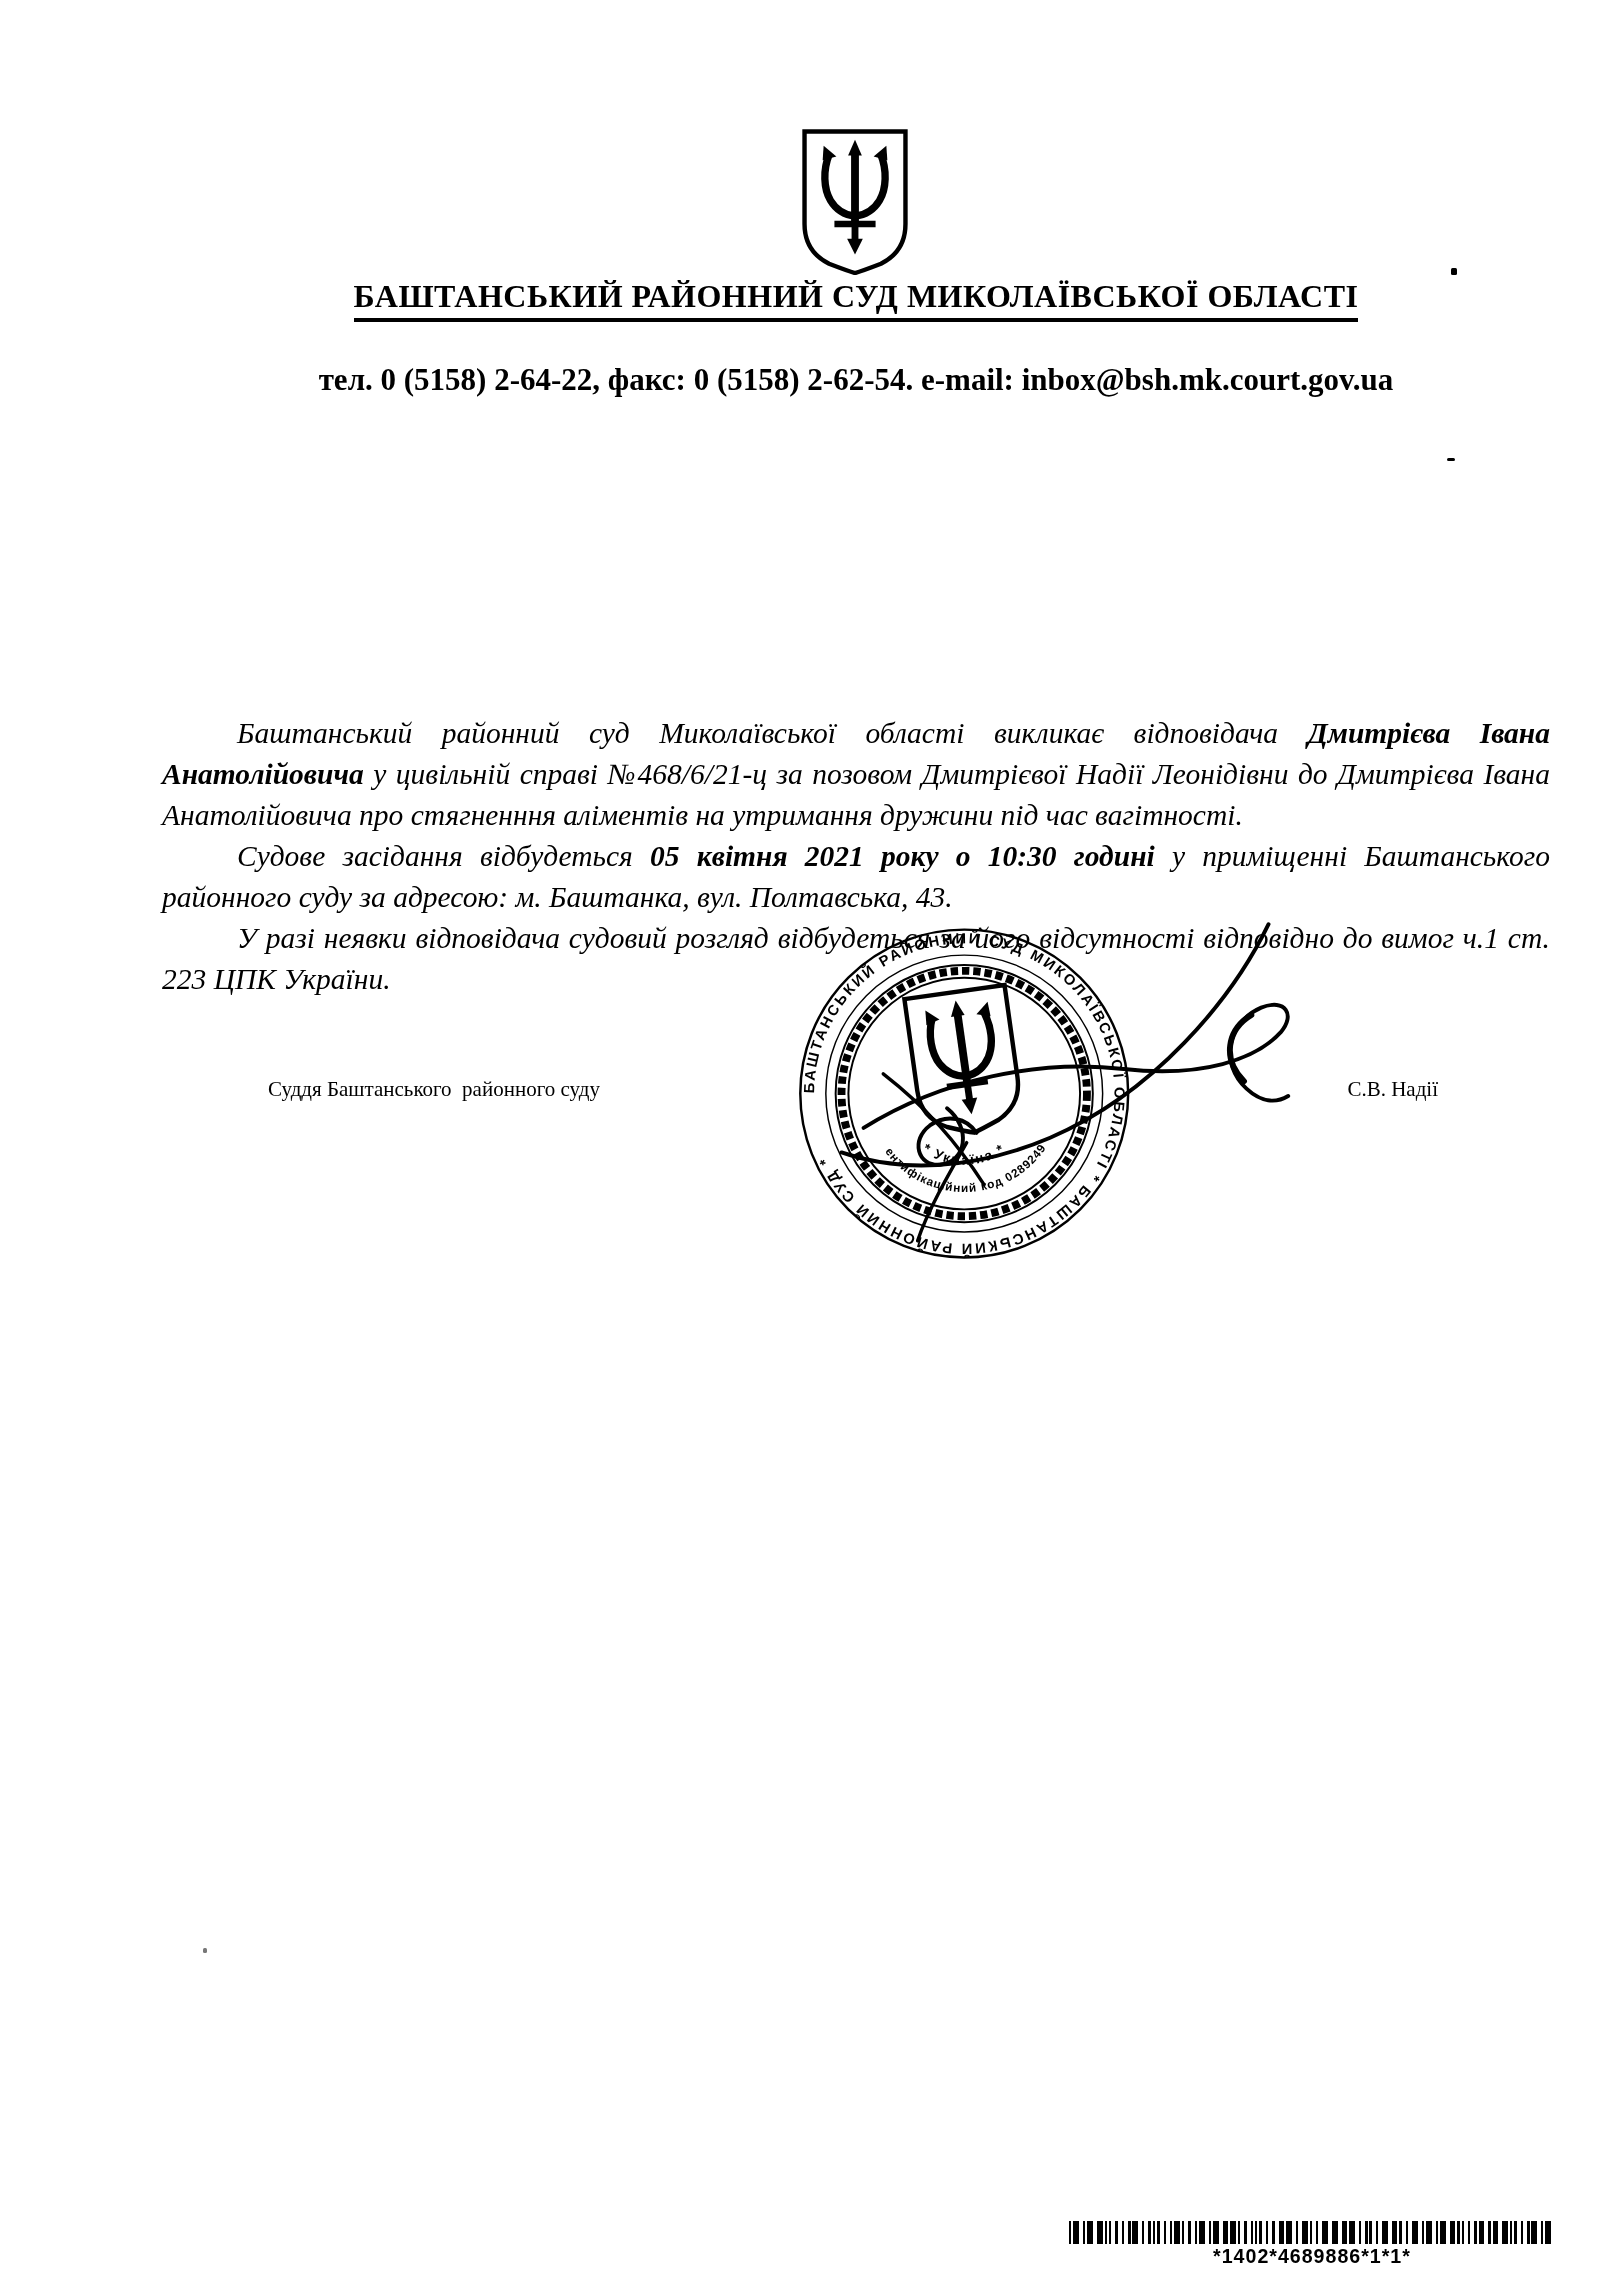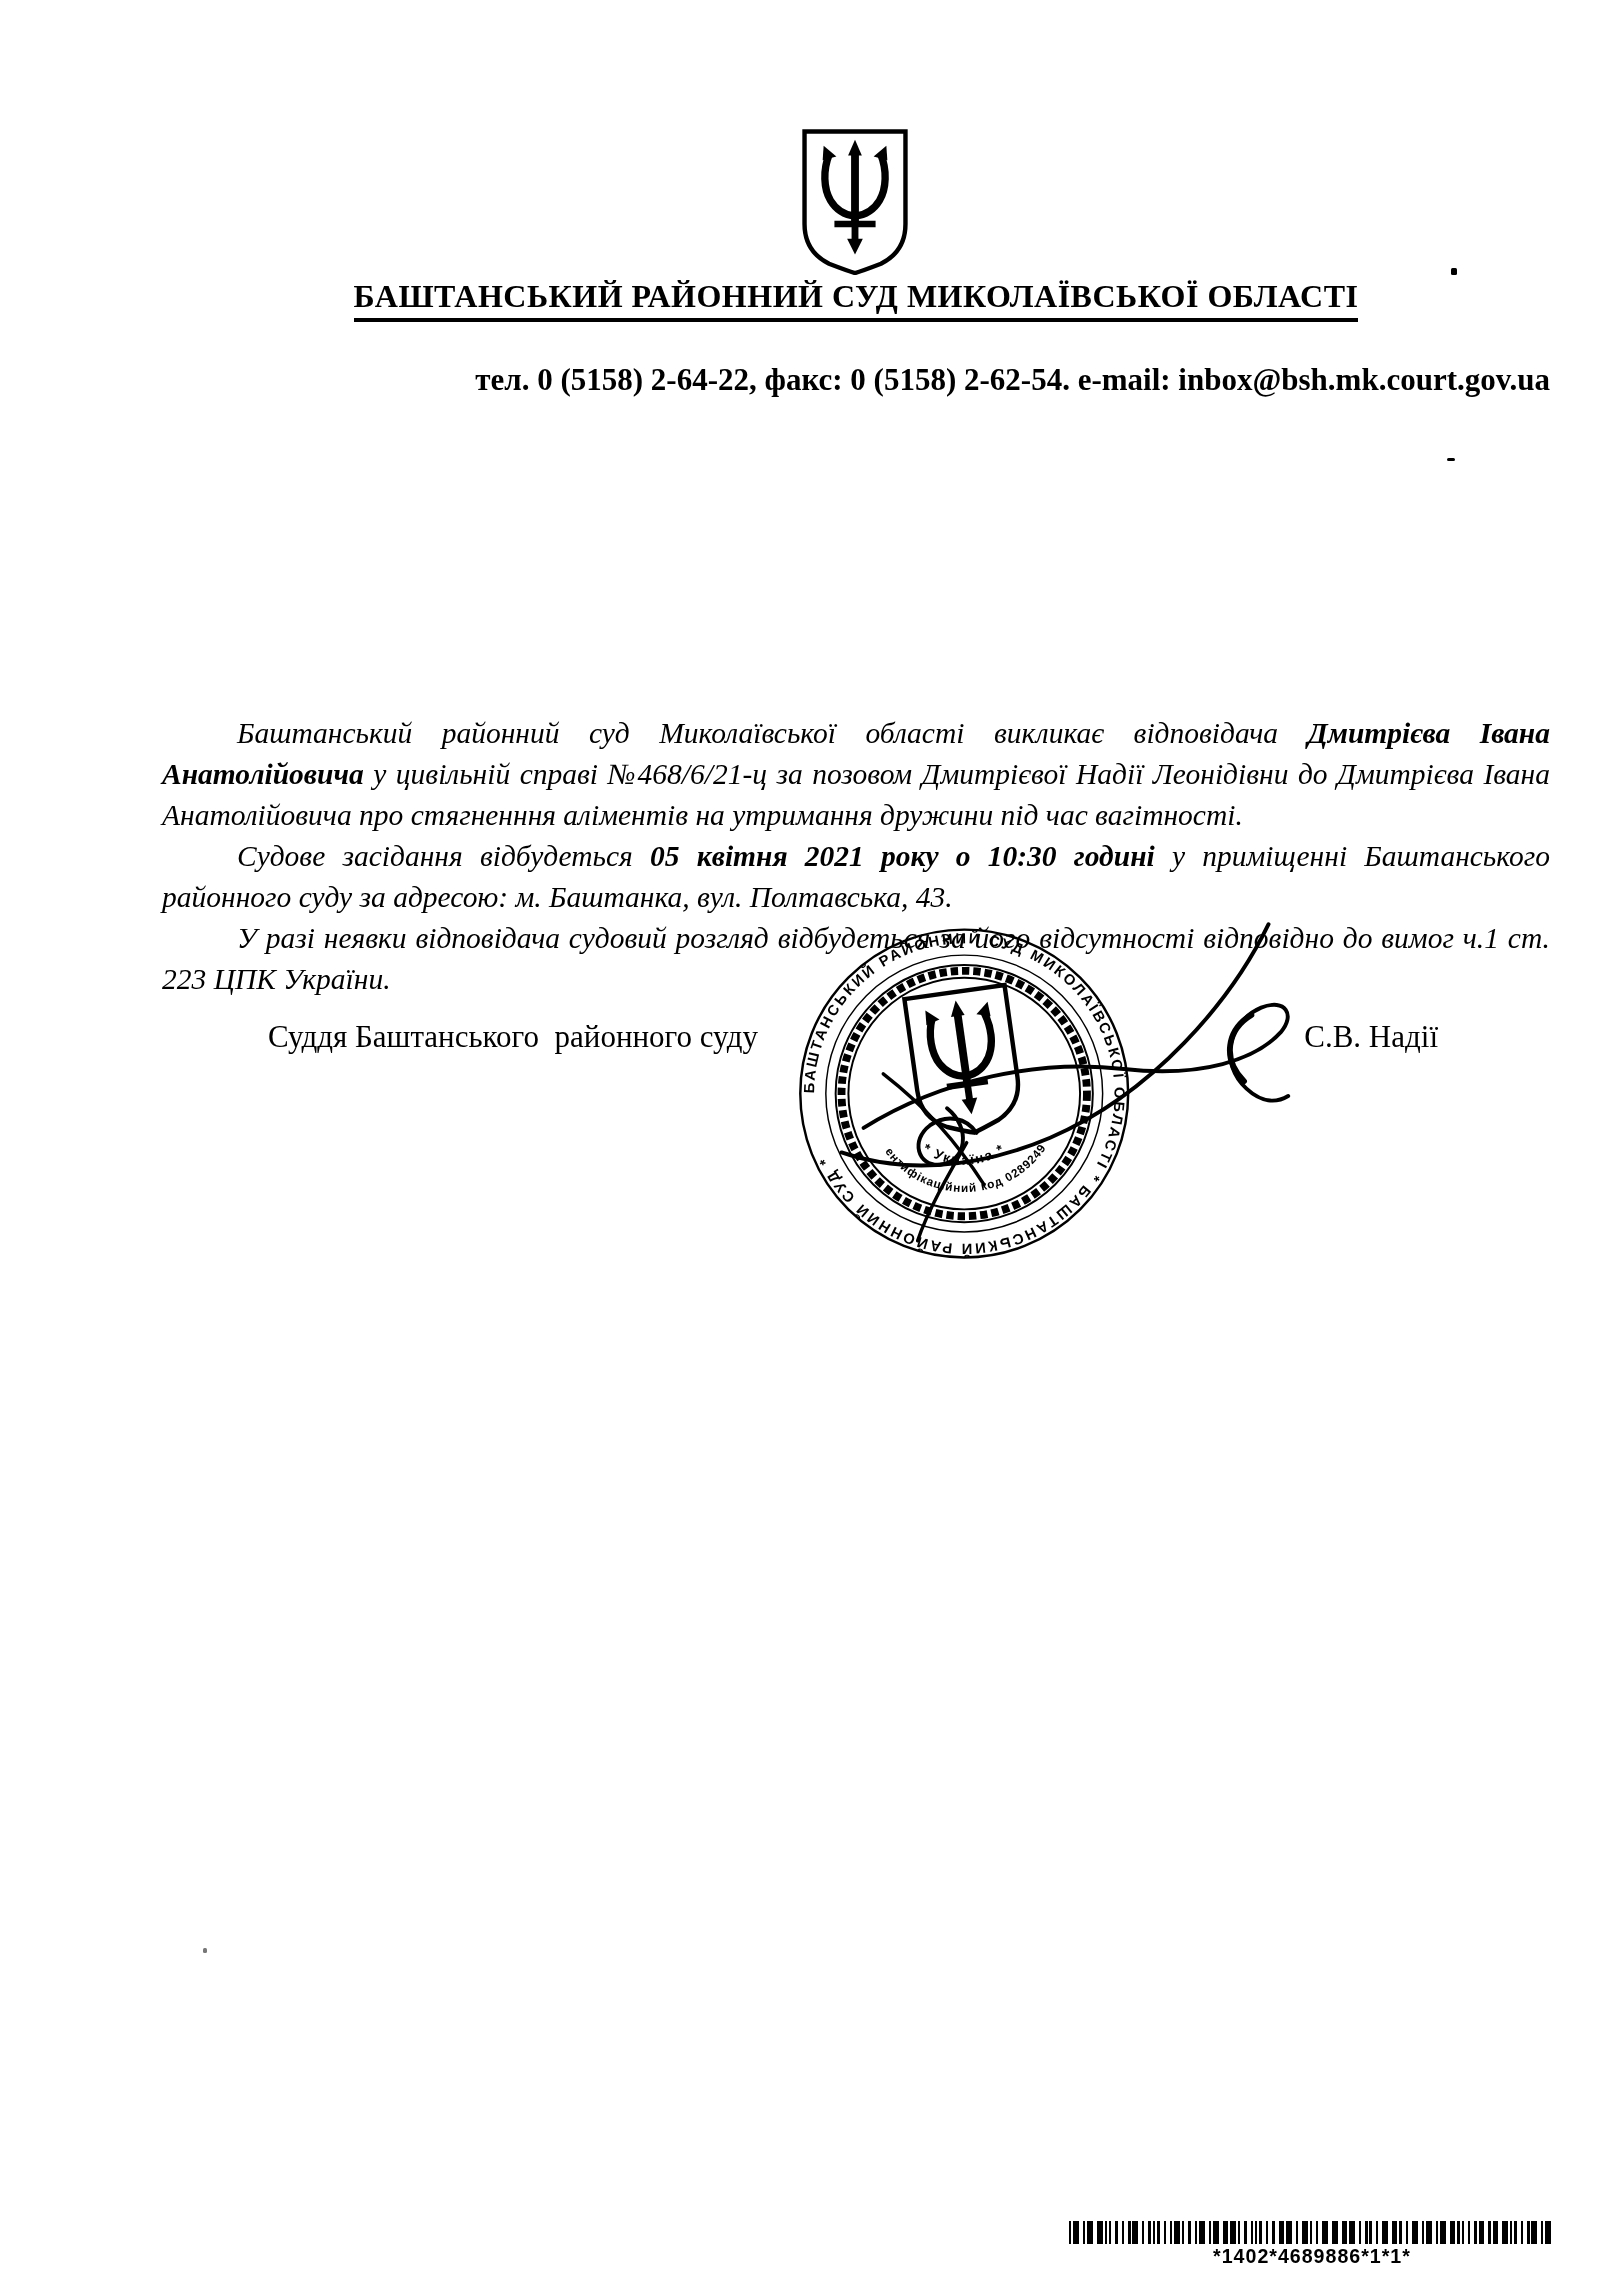--- a/index.html
+++ b/index.html
@@ -5,31 +5,31 @@
   html,body{margin:0;padding:0;background:#e8e8e8;}
   .page{
     position:relative;width:1623px;height:2295px;background:#ffffff;
     font-family:"Liberation Serif","DejaVu Serif",serif;color:#000;overflow:hidden;
   }
   .h1{position:absolute;left:162px;top:278px;width:1388px;text-align:center;
       font-size:32px;font-weight:bold;letter-spacing:0.5px;}
   .h1 .u{display:inline-block;border-bottom:4.9px solid #000;padding-bottom:2.5px;}
   .h2{position:absolute;left:162px;top:323px;width:1388px;text-align:center;
       font-size:31px;font-weight:bold;}
-  .h3{position:absolute;left:162px;top:362px;width:1388px;text-align:right;
+  .h3{position:absolute;left:162px;top:362px;width:1388px;text-align:center;
       font-size:31px;font-weight:bold;}
   .ref{position:absolute;left:154px;top:463px;font-size:32px;font-style:italic;white-space:pre;}
   .title{position:absolute;left:162px;top:637px;width:1388px;text-align:center;
       font-size:31px;letter-spacing:9.8px;}
   .bodytext{position:absolute;left:162px;top:713px;width:1388px;
       font-size:29.5px;line-height:41px;text-align:justify;font-style:italic;}
   .bodytext p{margin:0;text-indent:75px;}
-  .sig{position:absolute;left:162px;top:1019px;width:1388px;box-sizing:border-box;
+  .sig{position:absolute;left:162px;top:1077px;width:1388px;box-sizing:border-box;
       display:flex;justify-content:space-between;align-items:flex-start;
-      padding-left:106px;padding-right:112px;font-size:31px;white-space:pre;}
+      padding-left:106px;padding-right:112px;font-size:21px;white-space:pre;}
   svg.emblem{position:absolute;left:801px;top:128px;}
   svg.stamp{position:absolute;left:736px;top:897px;}
   .ringtext{font-family:"Liberation Sans","DejaVu Sans",sans-serif;font-size:30px;
       font-weight:bold;letter-spacing:5px;}
   .innertext{font-family:"Liberation Sans","DejaVu Sans",sans-serif;font-size:24px;
       font-weight:bold;letter-spacing:2px;}
   .countrytext{font-family:"Liberation Sans","DejaVu Sans",sans-serif;font-size:28px;
       font-weight:bold;letter-spacing:4px;}
   .barcode{position:absolute;left:1069px;top:2221px;width:486px;}
   .bars{display:flex;height:22.6px;width:100%;}

